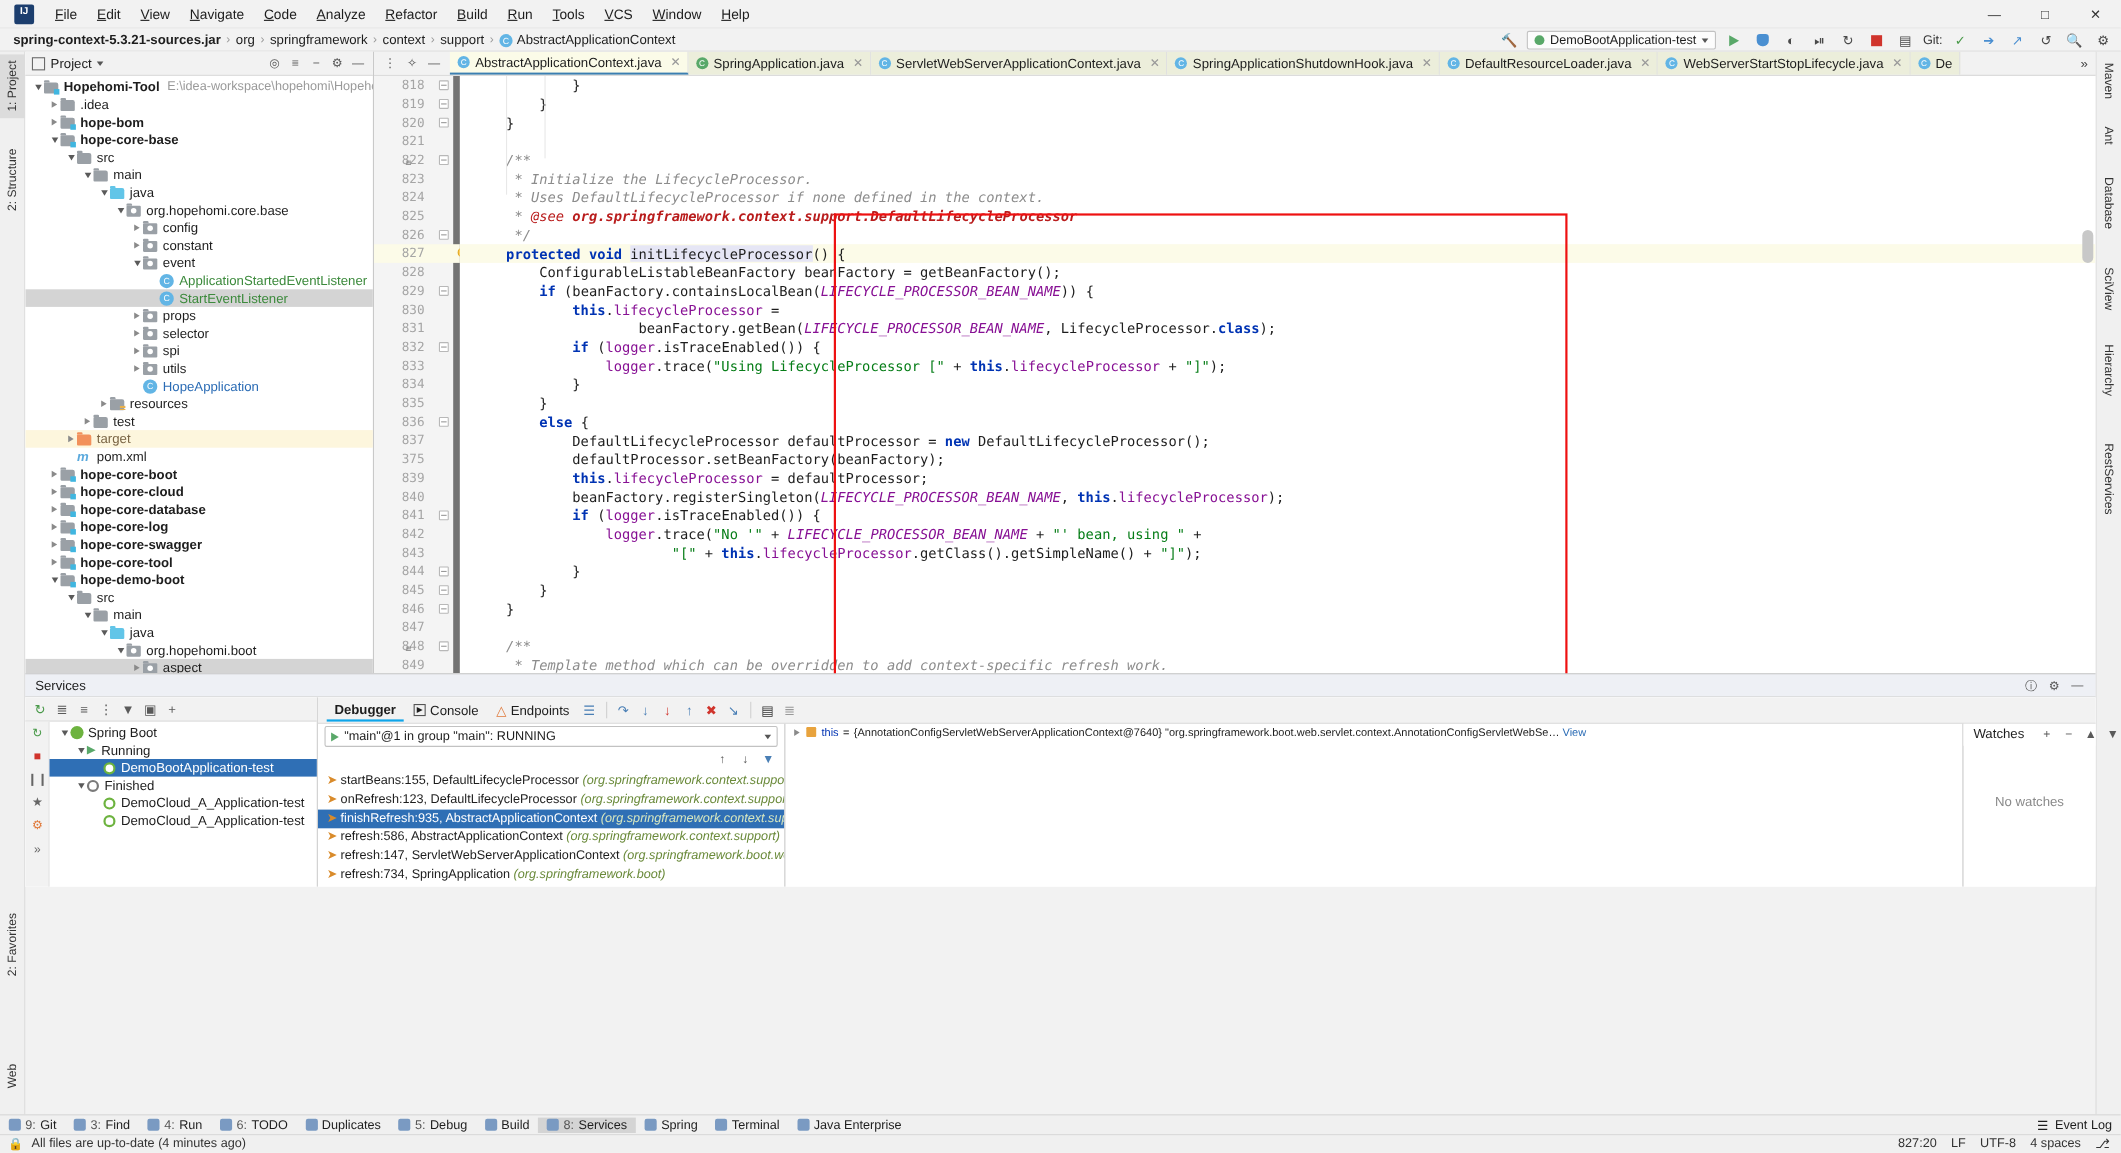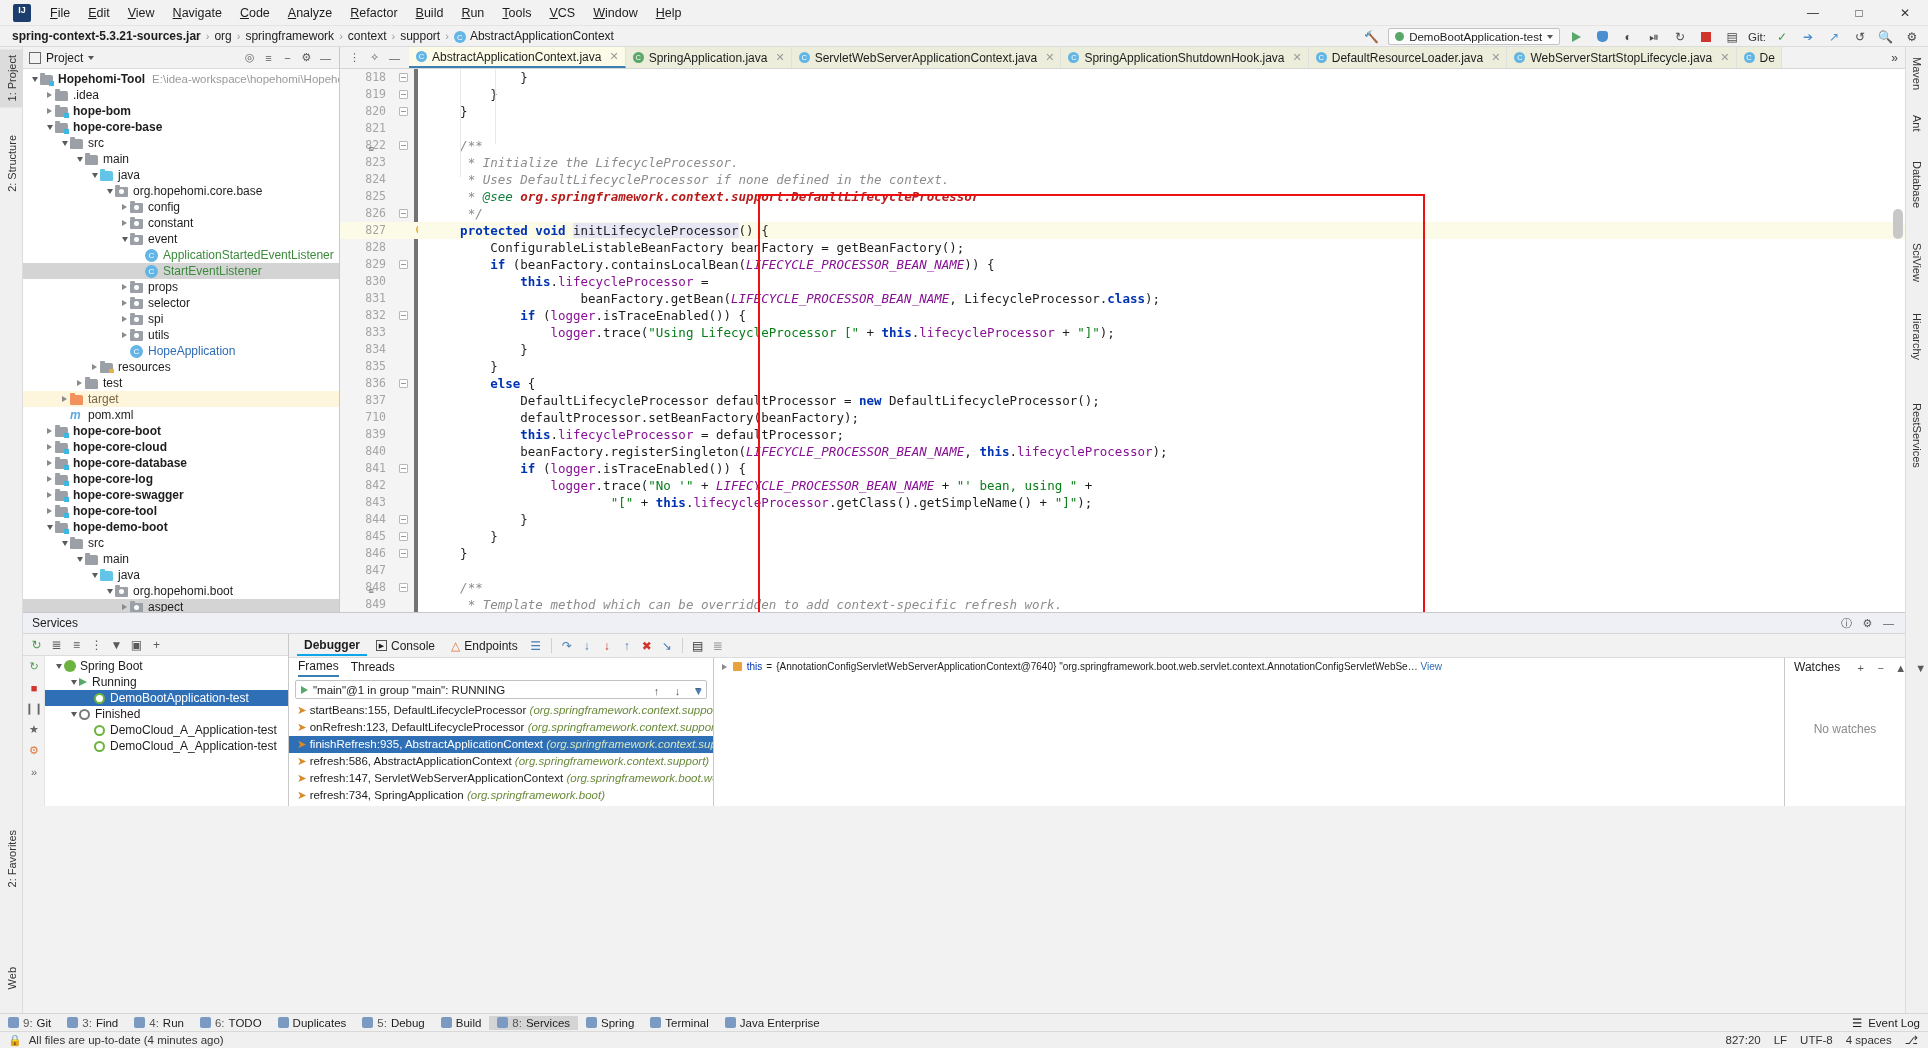--- a/index.html
+++ b/index.html
@@ -162,21 +162,21 @@
   .cls-badge.green { background:#59a869; }
   .tab-more { margin-left:auto; display:flex;align-items:center; padding:0 7px; font-size:12px; color:#444; gap:4px;}
 
   
   .editor {
     position:absolute; left:340px; top:69px; right:23px; height:543px;
     background:#ffffff; overflow:hidden;
   }
   .gutter {
     position:absolute; left:0; top:0; width:78px; height:100%;
-    background:#f4f4f4; border-right:4px solid #737373;
+    background:#f4f4f4; border-right:6px solid #737373;
   }
   .glines { position:absolute; left:0; top:0; width:78px; }
   .gline {
     height:17px; line-height:17px; font-family:"DejaVu Sans Mono", monospace;
     font-size:11.5px; color:#a5a5a5; text-align:right; padding-right:32px; position:relative;
   }
   .gline.cur { background:#fcfbe8; }
   .fold {
     position:absolute; right:10px; top:4px; width:9px; height:9px;
     border:1px solid #b8b8b8; border-radius:1px; background:#fff;
@@ -190,21 +190,21 @@
   .code {
     position:absolute; left:78px; top:0; right:0; height:100%;
     font-family:"DejaVu Sans Mono", monospace; font-size:12.5px;
     white-space:pre; color:#1d1d1d;
   }
   .cline { height:17px; line-height:17px; padding-left:12px; }
   .cline.cur { background:#fcfbe8; }
   .kw { color:#0033b3; font-weight:bold; }
   .cm { color:#8c8c8c; font-style:italic; }
   .cmb { color:#b91c1c; font-style:italic; font-weight:bold; }
-  .tag { color:#15803d; font-style:italic; }
+  .tag { color:#b91c1c; font-style:italic; }
   .st { color:#067d17; }
   .cst{ color:#871094; font-style:italic; }
   .fld2{ color:#871094; }
   .hl-ident { background:#e6e6f5; }
   .redbox {
     position:absolute; left:418px; top:125px; width:667px; height:441px;
     border:2.5px solid #ee1111; pointer-events:none; z-index:30;
   }
   .vguide { position:absolute; width:1px; background:#e8e8e8; }
   .scrollmark { position:absolute; right:2px; width:10px; height:30px; background:#c8c8c8; border-radius:5px; }
@@ -791,21 +791,21 @@
           <div class="gline">828</div>
           <div class="gline">829<span class="fold"></span></div>
           <div class="gline">830</div>
           <div class="gline">831</div>
           <div class="gline">832<span class="fold"></span></div>
           <div class="gline">833</div>
           <div class="gline">834</div>
           <div class="gline">835</div>
           <div class="gline">836<span class="fold"></span></div>
           <div class="gline">837</div>
-          <div class="gline">710</div>
+          <div class="gline">375</div>
           <div class="gline">839</div>
           <div class="gline">840</div>
           <div class="gline">841<span class="fold"></span></div>
           <div class="gline">842</div>
           <div class="gline">843</div>
           <div class="gline">844<span class="fold"></span></div>
           <div class="gline">845<span class="fold"></span></div>
           <div class="gline">846<span class="fold"></span></div>
           <div class="gline">847</div>
           <div class="gline">848<span class="fold"></span><span class="annot">≡</span></div>
@@ -915,24 +915,20 @@
         <div class="dico">↑</div>
         <div class="dico" style="color:#d0342c">✖</div>
         <div class="dico">↘</div>
         <div class="dsep"></div>
         <div class="dico" style="color:#333">▤</div>
         <div class="dico" style="color:#999">≣</div>
       </div>
 
       <div class="dbg-body">
         <div class="frames-pane">
-          <div class="pane-hdr">
-            <span class="t active">Frames</span>
-            <span class="t">Threads</span>
-          </div>
           <div class="thread-sel">
             <span class="thr-ico"></span>
             <span style="flex:1;overflow:hidden">"main"@1 in group "main": RUNNING</span>
             <span class="tri-down"></span>
           </div>
           <div class="frames-toolicons">
             <span class="hicon">↑</span>
             <span class="hicon">↓</span>
             <span class="hicon" style="color:#4a7fb5">▼</span>
           </div>

